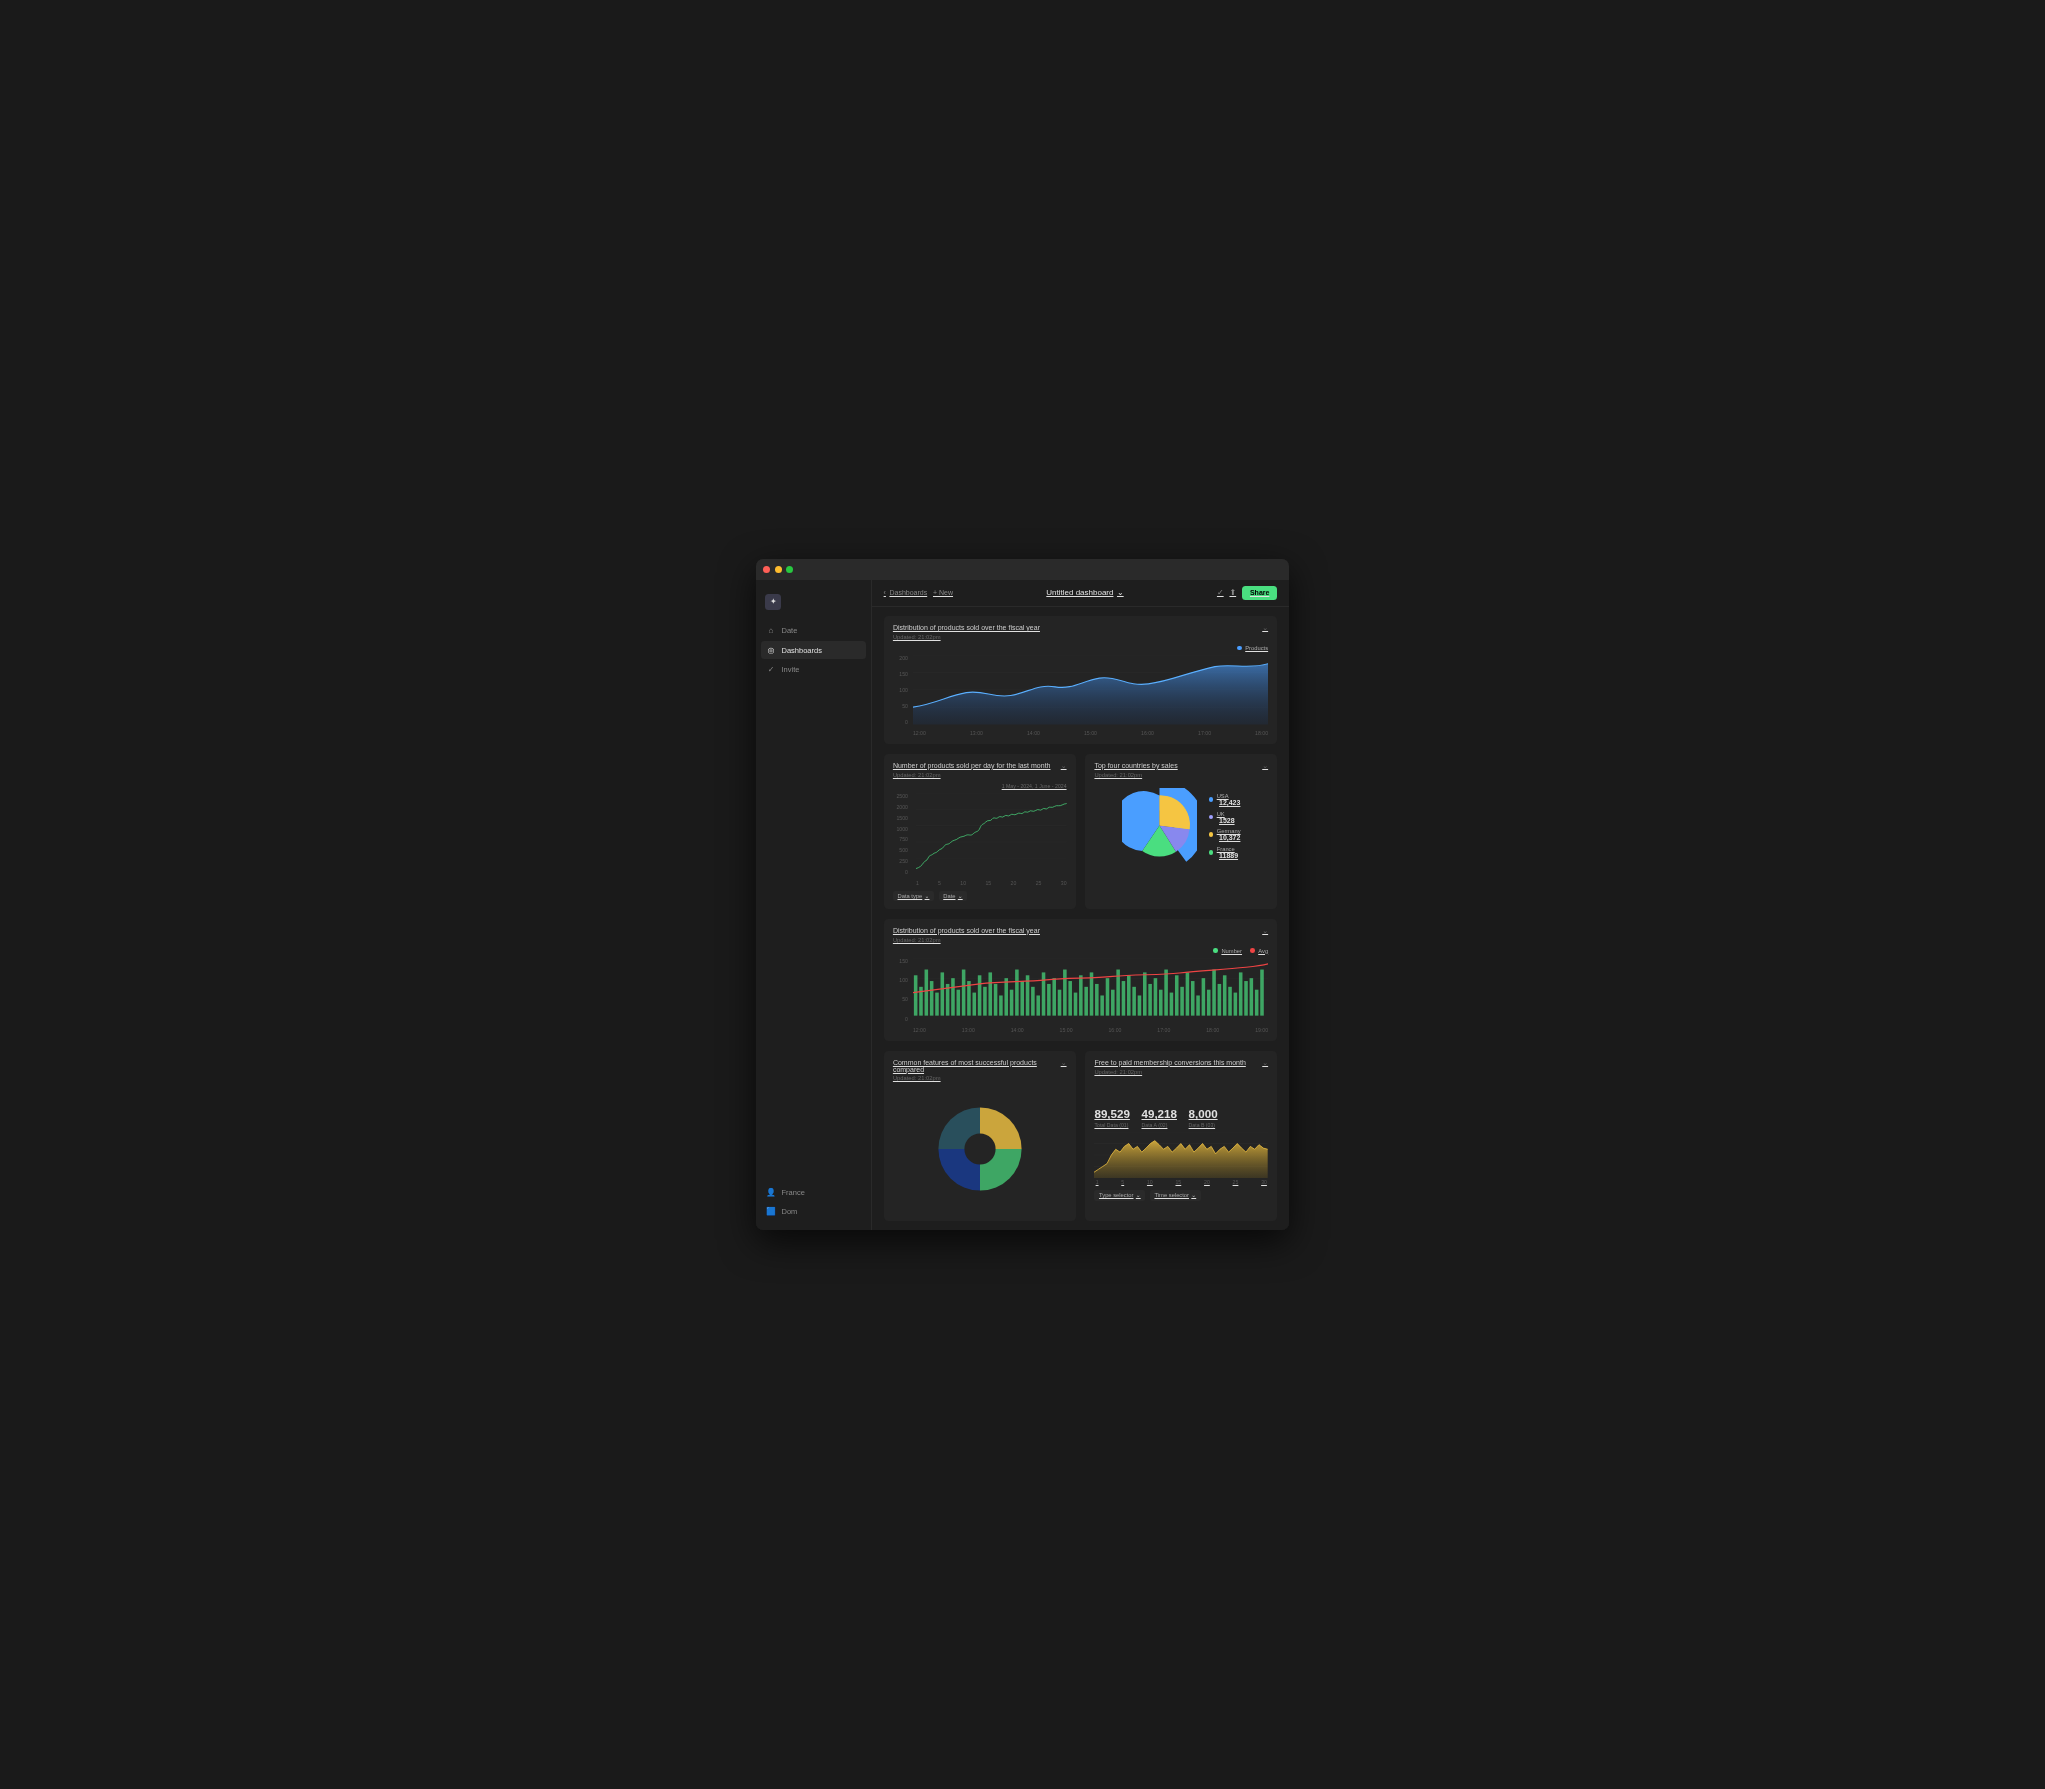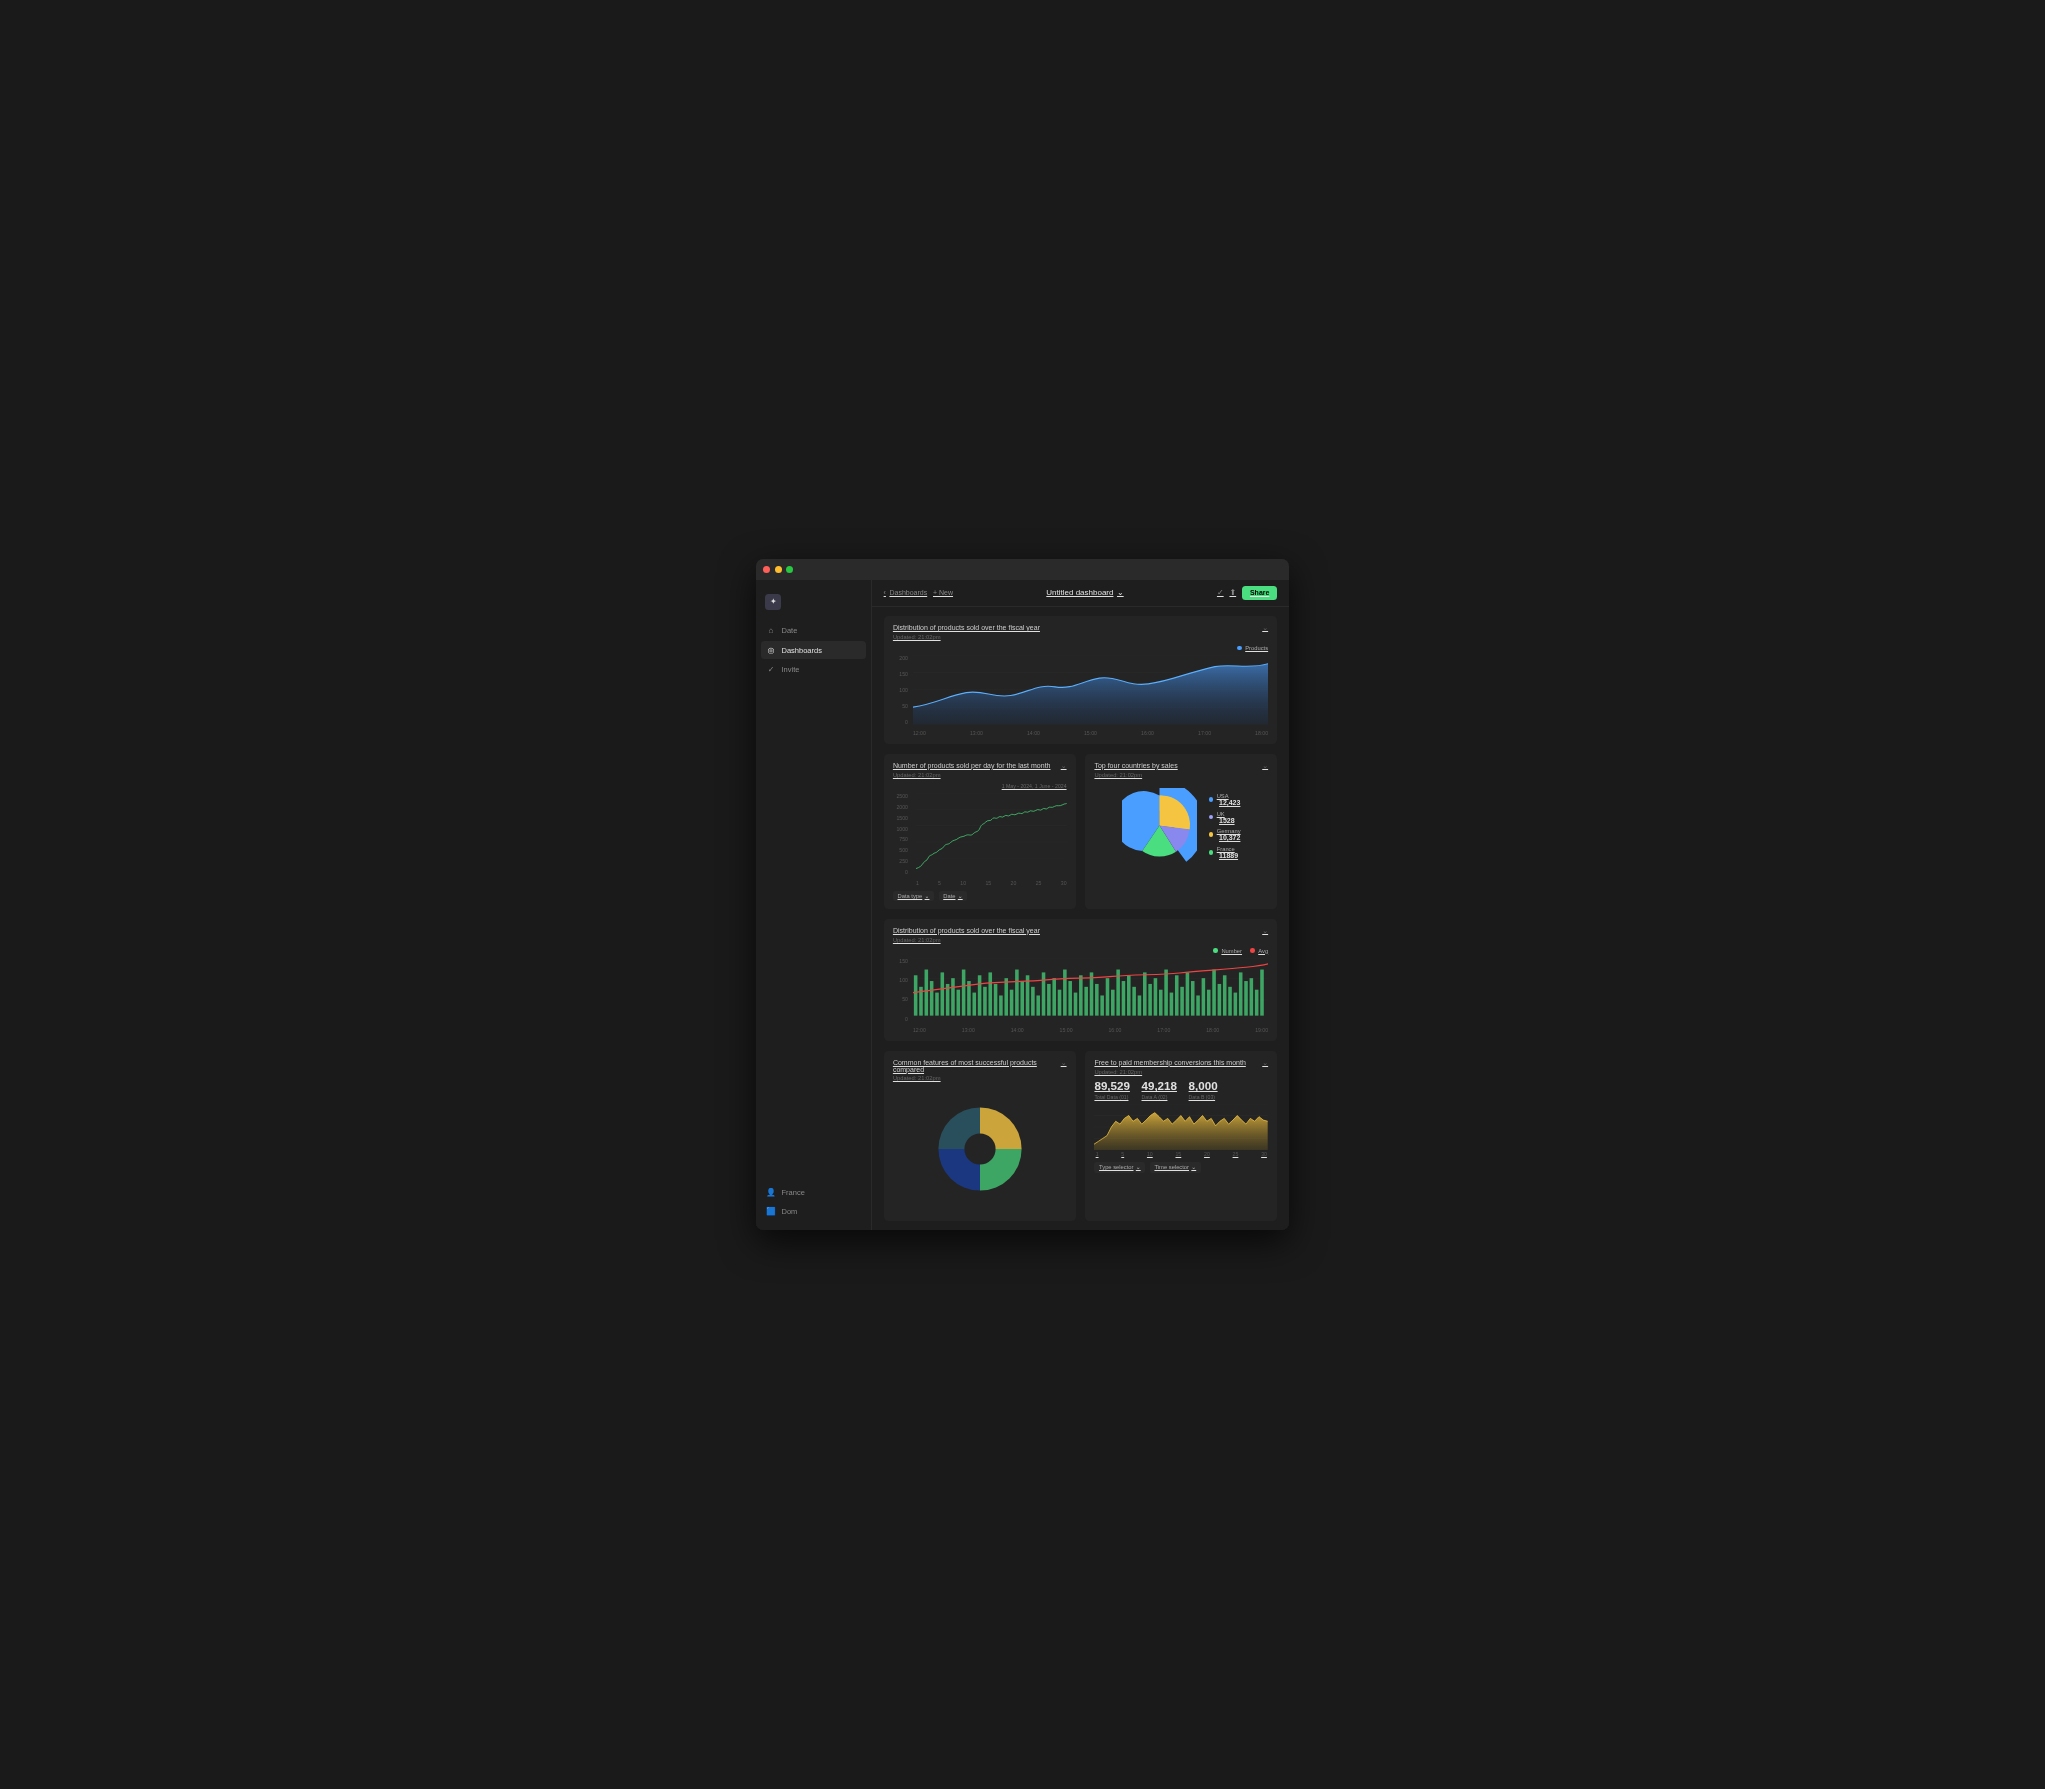--- a/index.html
+++ b/index.html
@@ -290,20 +290,21 @@
     }
     
     .stats-row {
       display: flex;
       gap: 11.6px;
       margin-bottom: 4.6px;
     }
     .stat-item {
       display: flex;
       flex-direction: column;
+      margin-top: 28px;
     }
     .stat-value {
       font-size: 11.6px;
       font-weight: 700;
       color: #e0e0e0;
     }
     .stat-label {
       font-size: 5.2px;
       color: #666;
       margin-top: 1.2px;

